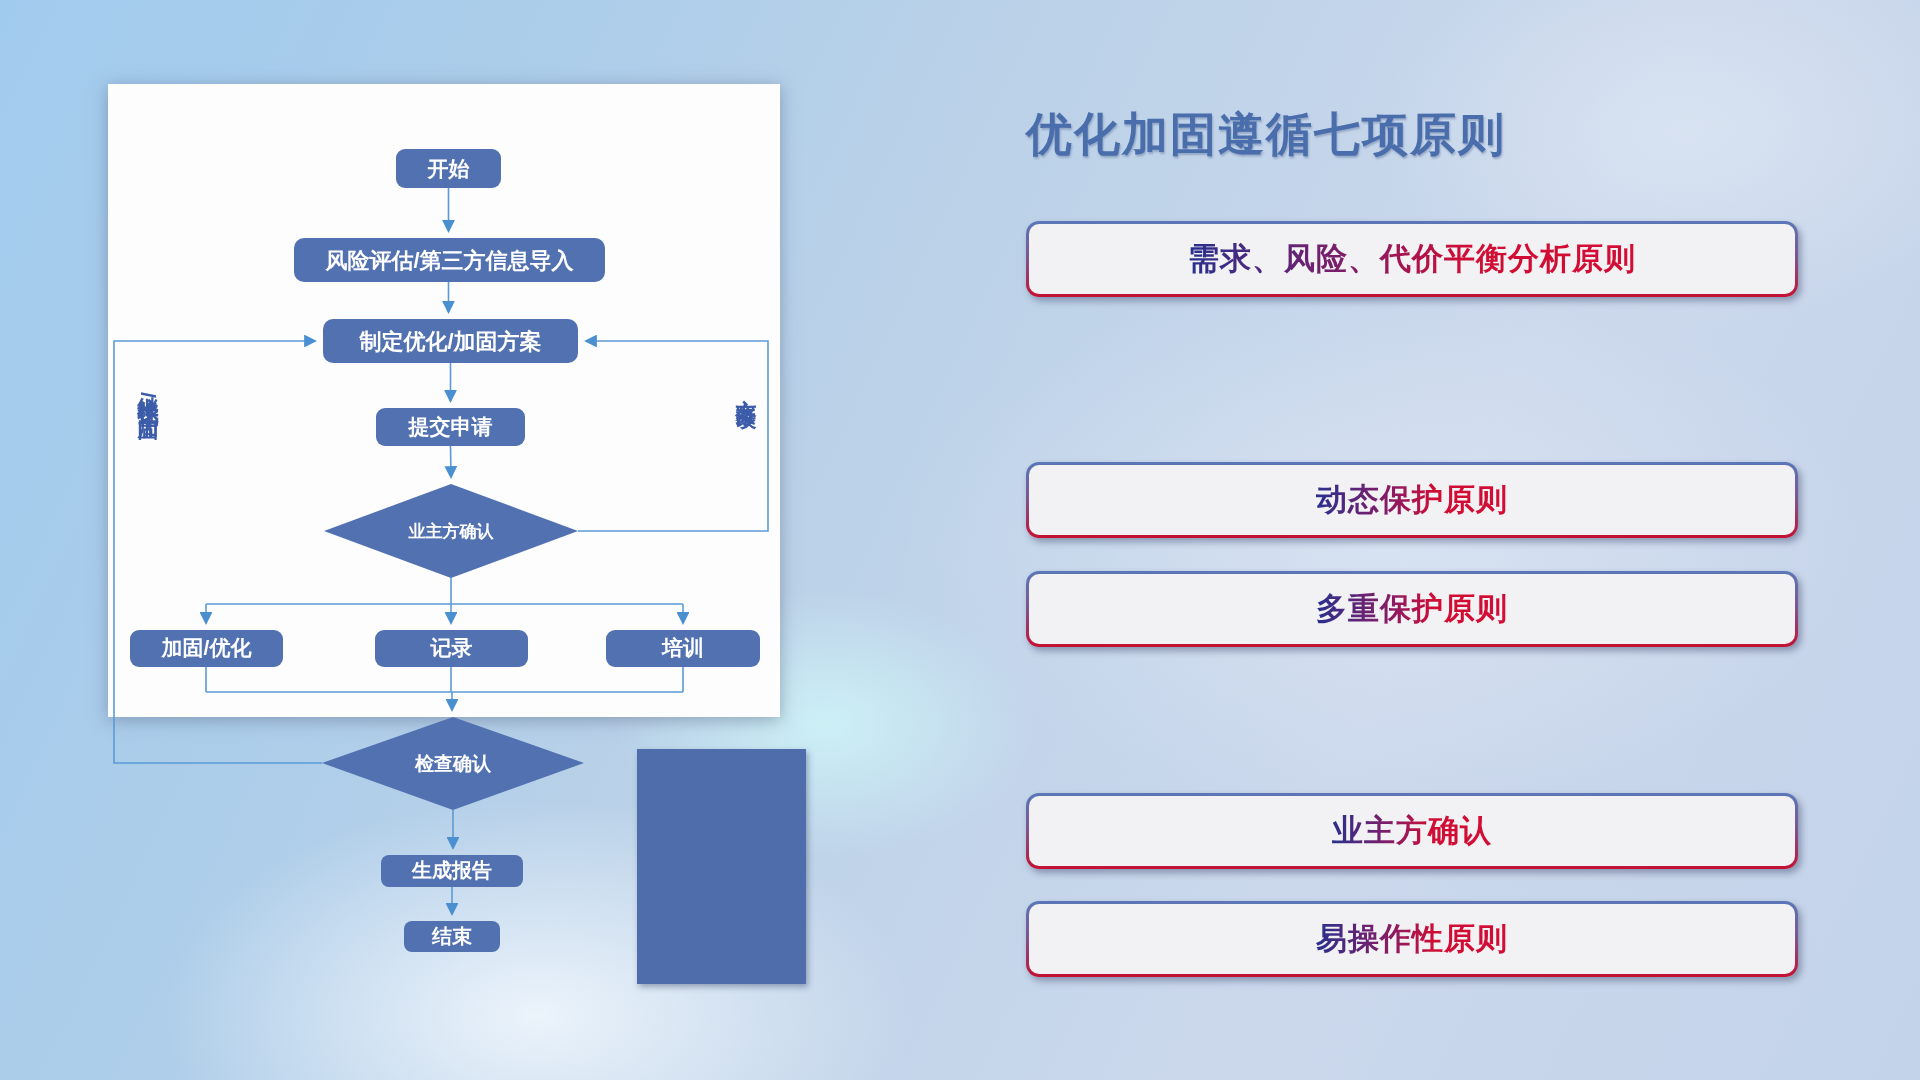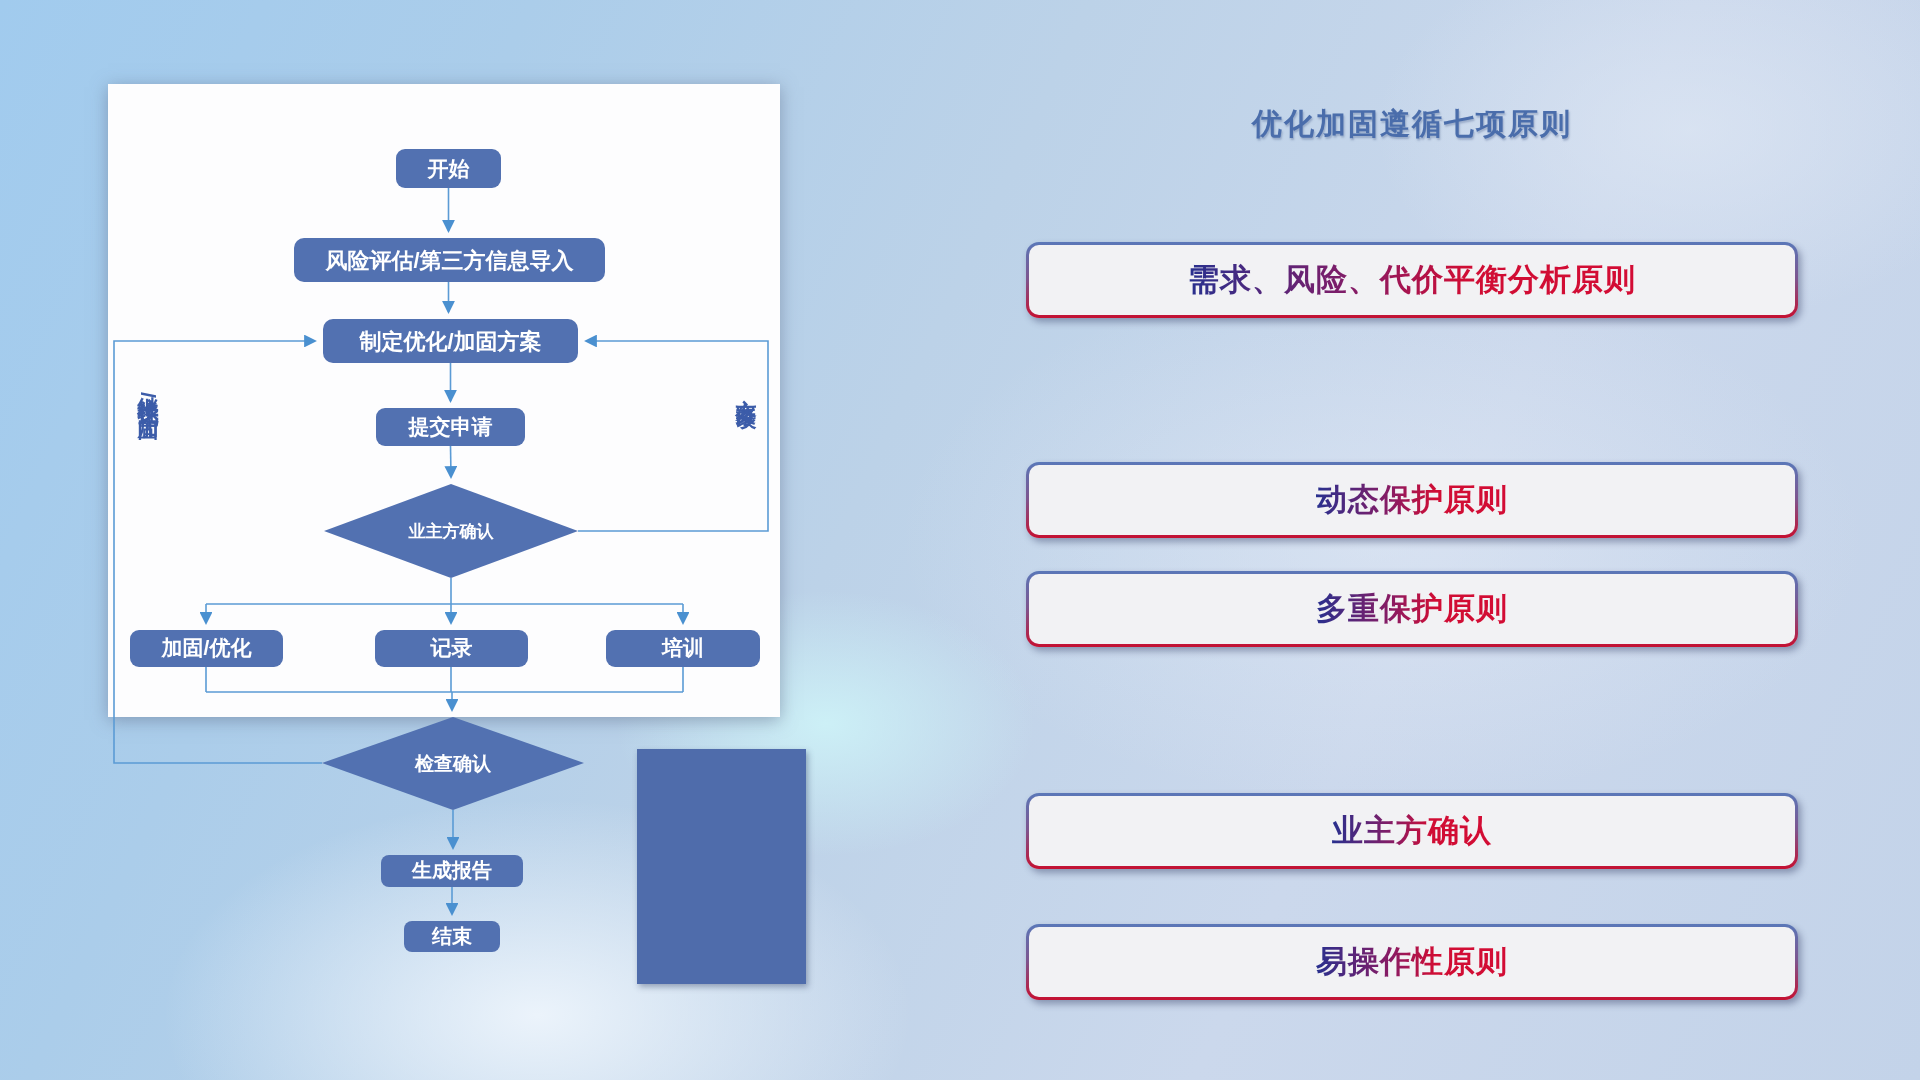--- a/index.html
+++ b/index.html
@@ -36,21 +36,21 @@
   }
   .vlabel {
     position:absolute; writing-mode:vertical-rl;
     font-size:21px; font-weight:700; color:#3c5ca9; letter-spacing:3px;
     line-height:1; z-index:3;
   }
 
   
   .panel-title {
     position:absolute; left:1026px; top:104px; width:772px;
-    text-align:center; font-size:30px; font-weight:700; color:#4a6dab;
+    font-size:46px; font-weight:700; color:#4a6dab;
     letter-spacing:2px; text-shadow:1px 2px 2px rgba(64,86,136,0.35);
     z-index:2;
   }
   .principle {
     position:absolute; left:1026px; width:772px; height:76px;
     border-radius:13px; padding:3px;
     background:linear-gradient(180deg,#5a77b8 0%, #7d558f 48%, #c51031 100%);
     box-shadow:3px 4px 7px rgba(45,55,95,0.42);
     z-index:2;
   }
@@ -158,39 +158,39 @@
         <text x="344" y="859" font-size="20" class="flow-label">结束</text>
       </g>
     </svg>
 
     <div class="vlabel" style="left:30px; top:296px;">继续优化/加固</div>
     <div class="vlabel" style="left:628px; top:298px;">方案修改</div>
   </div>
 
   <div class="panel-title">优化加固遵循七项原则</div>
 
-  <div class="principle" style="top:242px">
+  <div class="principle" style="top:221px">
     <div class="principle-inner">
       <span class="ptext">需求、风险、代价平衡分析原则</span>
     </div>
   </div>
   <div class="principle" style="top:571px">
     <div class="principle-inner">
       <span class="ptext">多重保护原则</span>
     </div>
   </div>
   <div class="principle" style="top:462px">
     <div class="principle-inner">
       <span class="ptext">动态保护原则</span>
     </div>
   </div>
   <div class="principle" style="top:793px">
     <div class="principle-inner">
       <span class="ptext">业主方确认</span>
     </div>
   </div>
-  <div class="principle" style="top:924px">
+  <div class="principle" style="top:901px">
     <div class="principle-inner">
       <span class="ptext">易操作性原则</span>
     </div>
   </div>
 
 </div>
 
 </body></html>

